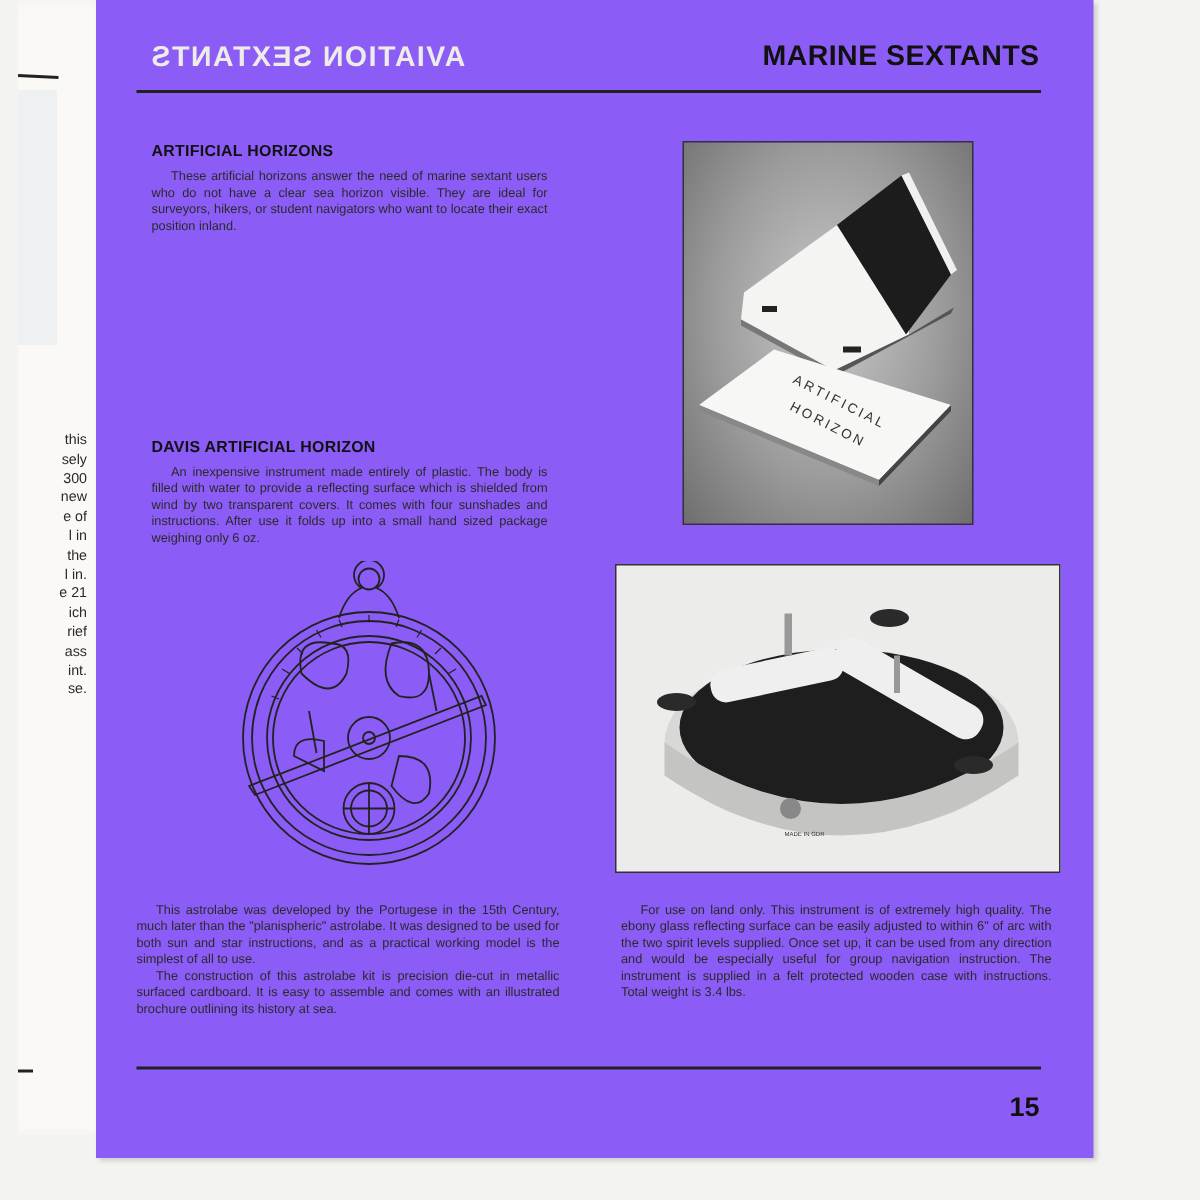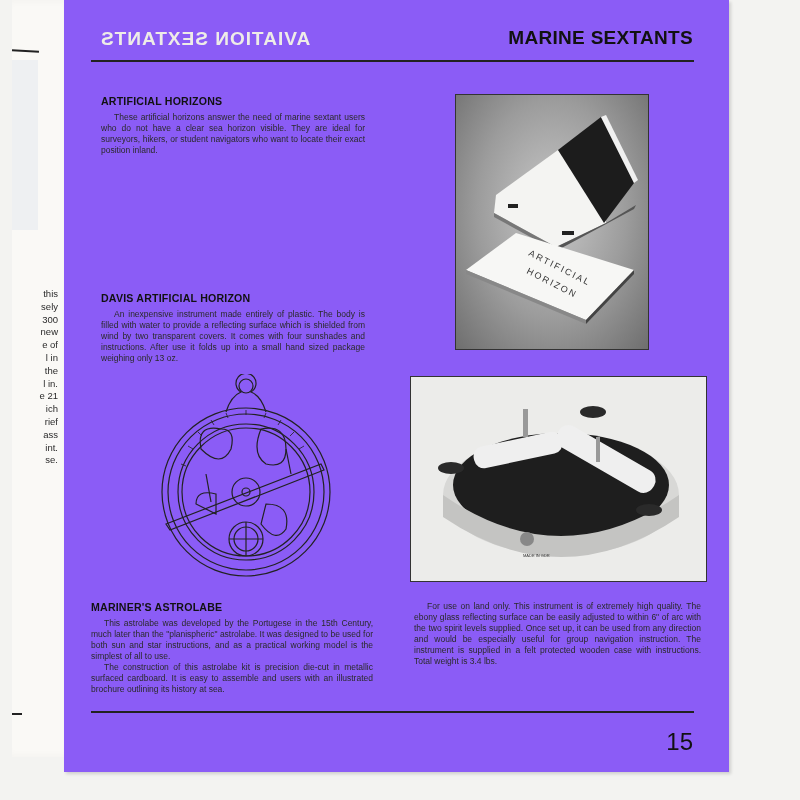--- a/index.html
+++ b/index.html
@@ -68,21 +68,21 @@
     .photo-2 {
       left: 346px; top: 376px; width: 295px; height: 204px;
       background: #ececea;
     }
     .astro-wrap { position: absolute; left: 92px; top: 374px; width: 180px; height: 210px; }
 
     .bottom-rule {
       position: absolute; left: 27px; top: 711px; width: 603px; height: 2px; background: #222;
     }
     .page-number {
-      position: absolute; right: 36px; top: 728px; font-weight: normal; font-size: 24px; color: #111;
+      position: absolute; right: 36px; top: 728px; font-weight: bold; font-size: 18px; color: #111;
     }
   </style>
 </head>
 <body>
 
 <div class="left-page">
   <div class="rule-top"></div>
   <div class="shade"></div>
   <div class="frag" id="frag">this
 sely
@@ -106,21 +106,21 @@
   <div class="header-title">MARINE SEXTANTS</div>
   <div class="header-rule"></div>
 
   <div class="section sec-ah">
     <h2>ARTIFICIAL HORIZONS</h2>
     <p>These artificial horizons answer the need of marine sextant users who do not have a clear sea horizon visible. They are ideal for surveyors, hikers, or student navigators who want to locate their exact position inland.</p>
   </div>
 
   <div class="section sec-davis">
     <h2>DAVIS ARTIFICIAL HORIZON</h2>
-    <p>An inexpensive instrument made entirely of plastic. The body is filled with water to provide a reflecting surface which is shielded from wind by two transparent covers. It comes with four sunshades and instructions. After use it folds up into a small hand sized package weighing only 13 oz.</p>
+    <p>An inexpensive instrument made entirely of plastic. The body is filled with water to provide a reflecting surface which is shielded from wind by two transparent covers. It comes with four sunshades and instructions. After use it folds up into a small hand sized package weighing only 6 oz.</p>
   </div>
 
   <div class="photo photo-1">
     <svg width="192" height="254" viewBox="0 0 192 254">
 
       <polygon points="40,100 102,55 148,95 150,128 100,152 38,118" fill="#f4f4f2"></polygon>
       <polygon points="102,55 145,22 178,88 148,128" fill="#1c1c1c"></polygon>
       <polygon points="145,22 150,20 182,85 178,88" fill="#f0f0f0"></polygon>
       <polygon points="38,118 100,152 100,156 38,122" fill="#777"></polygon>
       <polygon points="100,152 150,128 180,110 178,114 100,156" fill="#555"></polygon>
@@ -184,23 +184,22 @@
       <ellipse cx="40" cy="91" rx="13" ry="6" fill="#2a2a2a"></ellipse>
       <ellipse cx="238" cy="133" rx="13" ry="6" fill="#2a2a2a"></ellipse>
       <rect x="112" y="32" width="5" height="28" fill="#999"></rect>
       <rect x="185" y="60" width="4" height="25" fill="#999"></rect>
       <circle cx="116" cy="162" r="7" fill="#888"></circle>
       <text x="112" y="180" font-size="4" font-family="Liberation Sans, sans-serif" fill="#333">MADE IN GDR</text>
     </svg>
   </div>
 
   <div class="section sec-astro">
-    <h2>MARINER'S ASTROLABE</h2>
     <p>This astrolabe was developed by the Portugese in the 15th Century, much later than the "planispheric" astrolabe. It was designed to be used for both sun and star instructions, and as a practical working model is the simplest of all to use.</p>
-    <p>The construction of this astrolabe kit is precision die-cut in metallic surfaced cardboard. It is easy to assemble and users with an illustrated brochure outlining its history at sea.</p>
+    <p>The construction of this astrolabe kit is precision die-cut in metallic surfaced cardboard. It is easy to assemble and comes with an illustrated brochure outlining its history at sea.</p>
   </div>
 
   <div class="section sec-frei">
     <p>For use on land only. This instrument is of extremely high quality. The ebony glass reflecting surface can be easily adjusted to within 6" of arc with the two spirit levels supplied. Once set up, it can be used from any direction and would be especially useful for group navigation instruction. The instrument is supplied in a felt protected wooden case with instructions. Total weight is 3.4 lbs.</p>
   </div>
 
   <div class="bottom-rule"></div>
   <div class="page-number">15</div>
 </div>
 

